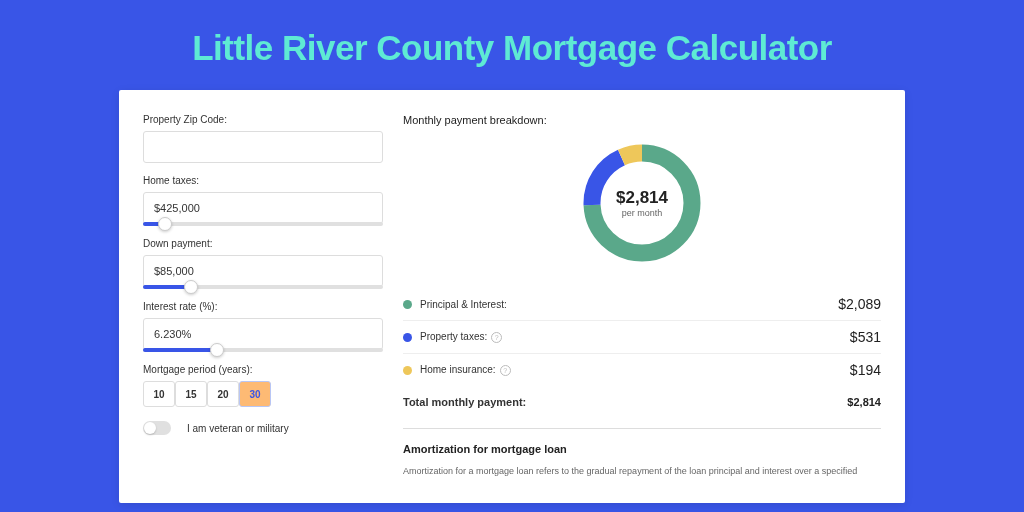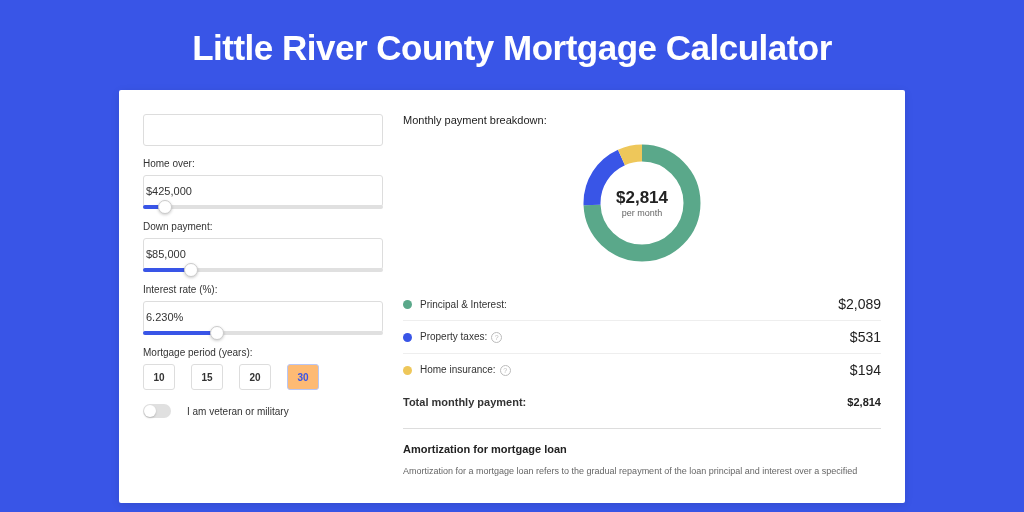--- a/index.html
+++ b/index.html
@@ -8,21 +8,21 @@
       box-sizing: border-box;
     }
     body {
       font-family: -apple-system, BlinkMacSystemFont, 'Segoe UI', Arial, sans-serif;
       background: #3955e7;
       width: 1024px;
       height: 512px;
       overflow: hidden;
     }
     .page-title {
-      color: #ffffff;
+      color: #5eead4;
       font-size: 35px;
       font-weight: 700;
       text-align: center;
       padding: 28px 0 22px;
       letter-spacing: -0.5px;
     }
     .card {
       background: #fff;
       width: 786px;
       margin: 0 auto;
@@ -43,21 +43,21 @@
       font-size: 10px;
       color: #333;
       margin-bottom: 6px;
       display: block;
     }
     .text-input {
       width: 100%;
       height: 32px;
       border: 1px solid #ddd;
       border-radius: 3px;
-      padding: 0 2px;
+      padding: 0 10px;
       font-size: 11px;
       color: #333;
       background: #fff;
     }
     .field-group {
       margin-bottom: 12px;
     }
     .slider-track {
       position: relative;
       height: 4px;
@@ -87,21 +87,21 @@
       gap: 12px;
     }
     .dp-amount {
       flex: 2;
     }
     .dp-percent {
       flex: 1;
     }
     .period-buttons {
       display: flex;
-      gap: 16px;
+      gap: 0;
     }
     .period-btn {
       width: 32px;
       height: 26px;
       border: 1px solid #ddd;
       background: #fff;
       border-radius: 3px;
       font-size: 10px;
       font-weight: 600;
       color: #333;
@@ -246,25 +246,26 @@
   </style>
 </head>
 <body>
 
 <h1 class="page-title">Little River County Mortgage Calculator</h1>
 
 <div class="card">
   <div class="left-col">
 
     <div class="field-group">
+      <label class="field-label">Property Zip Code:</label>
       <input class="text-input" value="" style="">
     </div>
 
     <div class="field-group">
-      <label class="field-label">Home over:</label>
+      <label class="field-label">Home taxes:</label>
       <input class="text-input" value="$425,000" style="">
       <div class="slider-track">
         <div class="slider-fill" id="hp-fill" style="width: 9%;"></div>
         <div class="slider-handle" id="hp-handle" style="left: 9%;"></div>
       </div>
     </div>
 
     <div class="field-group">
       <label class="field-label">Down payment:</label>
       <div class="dp-row">

